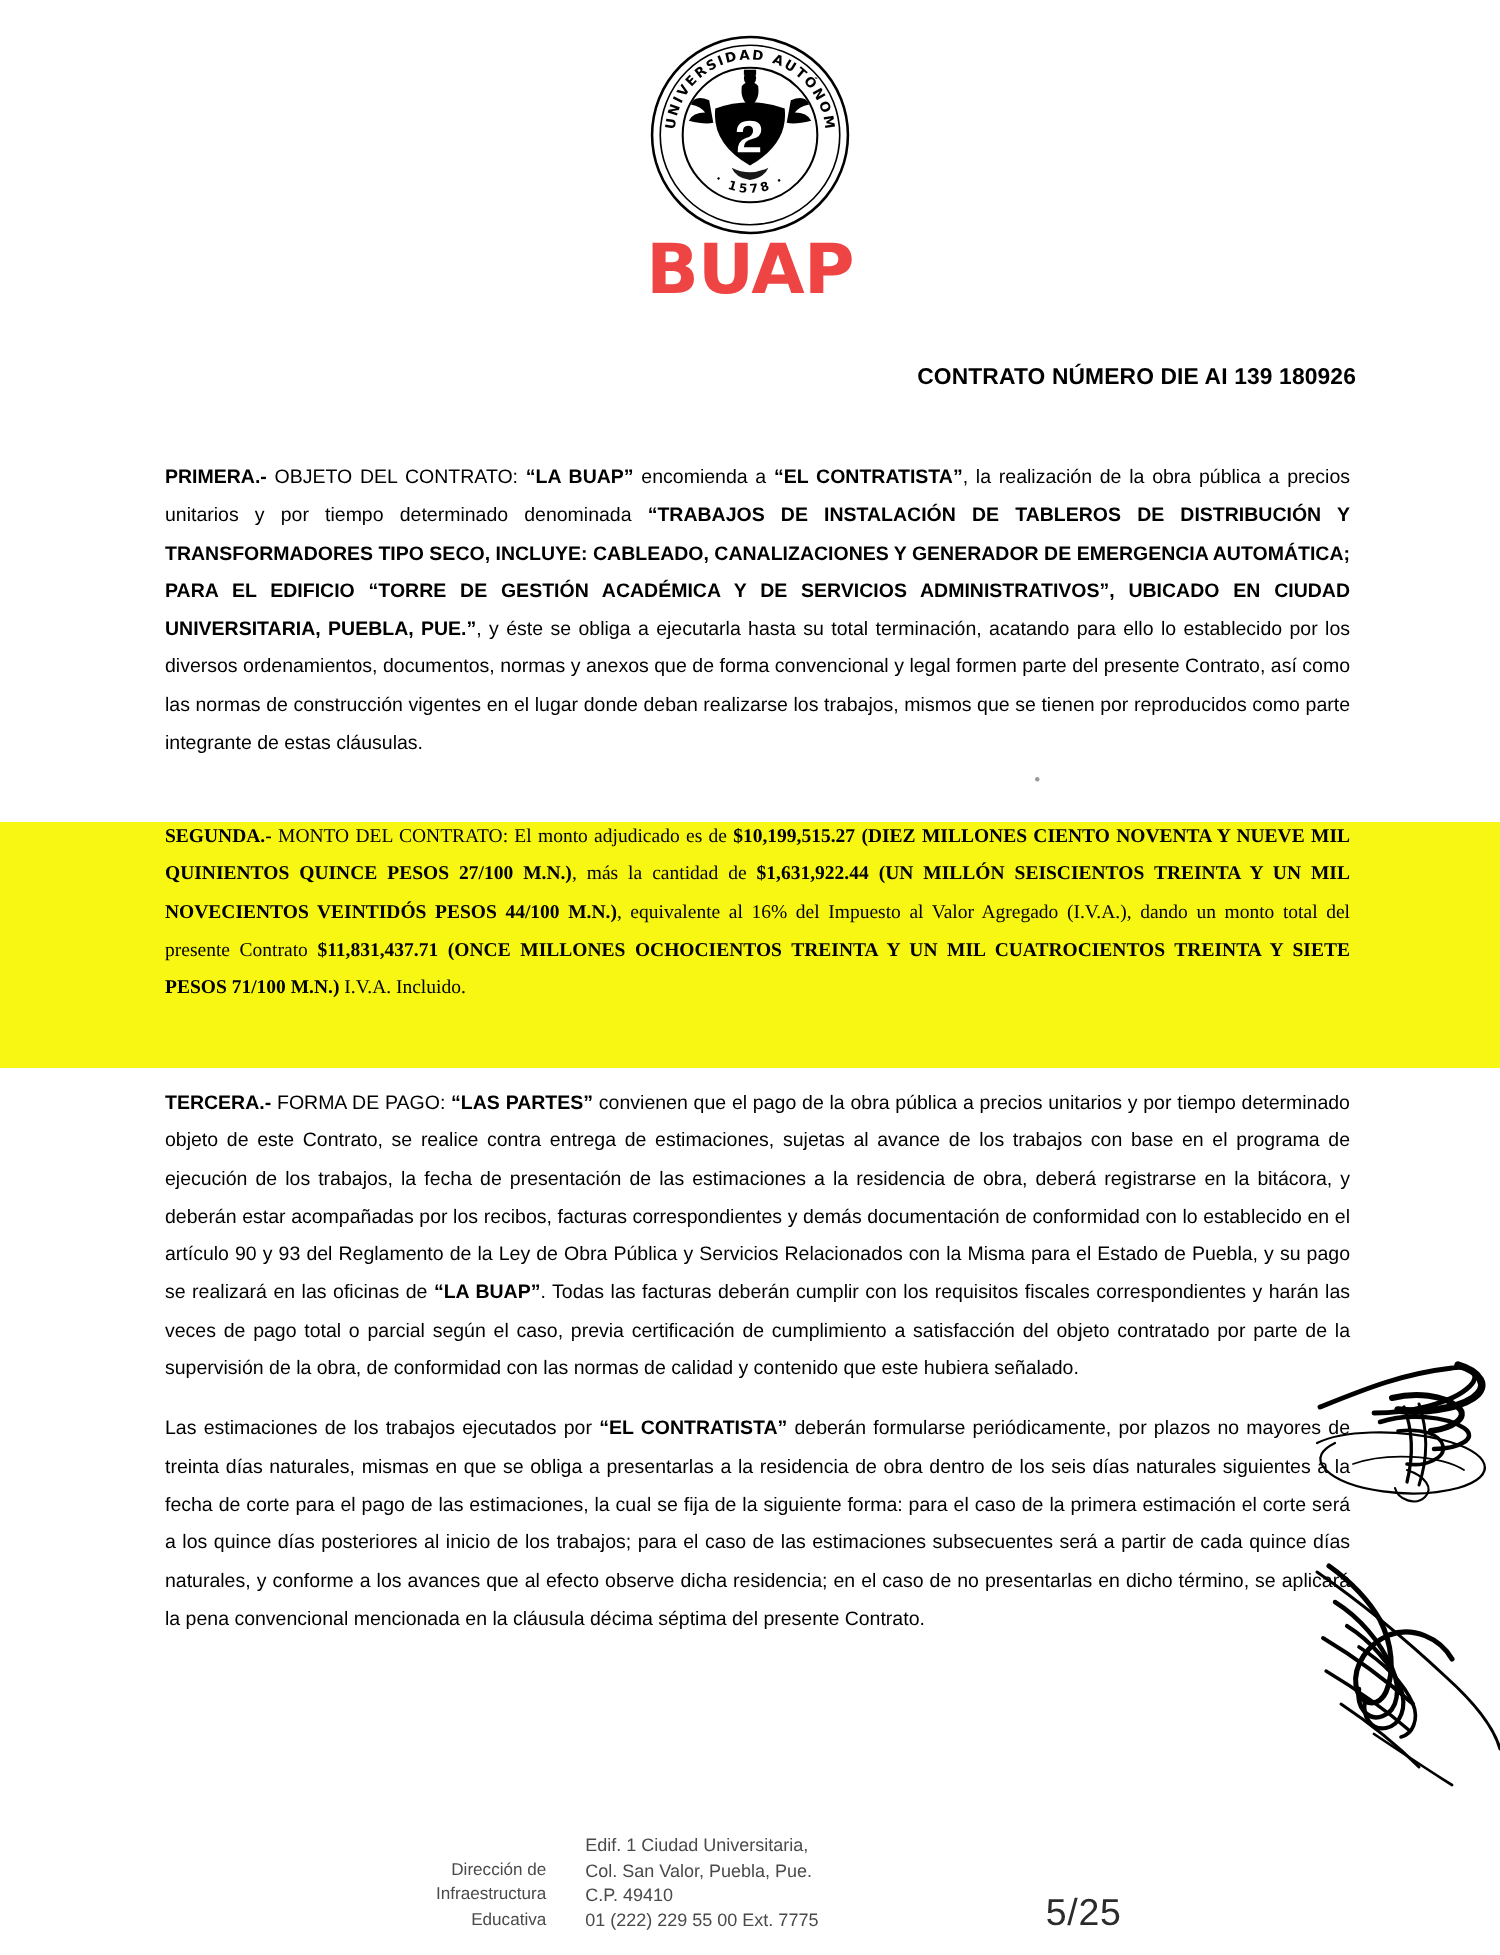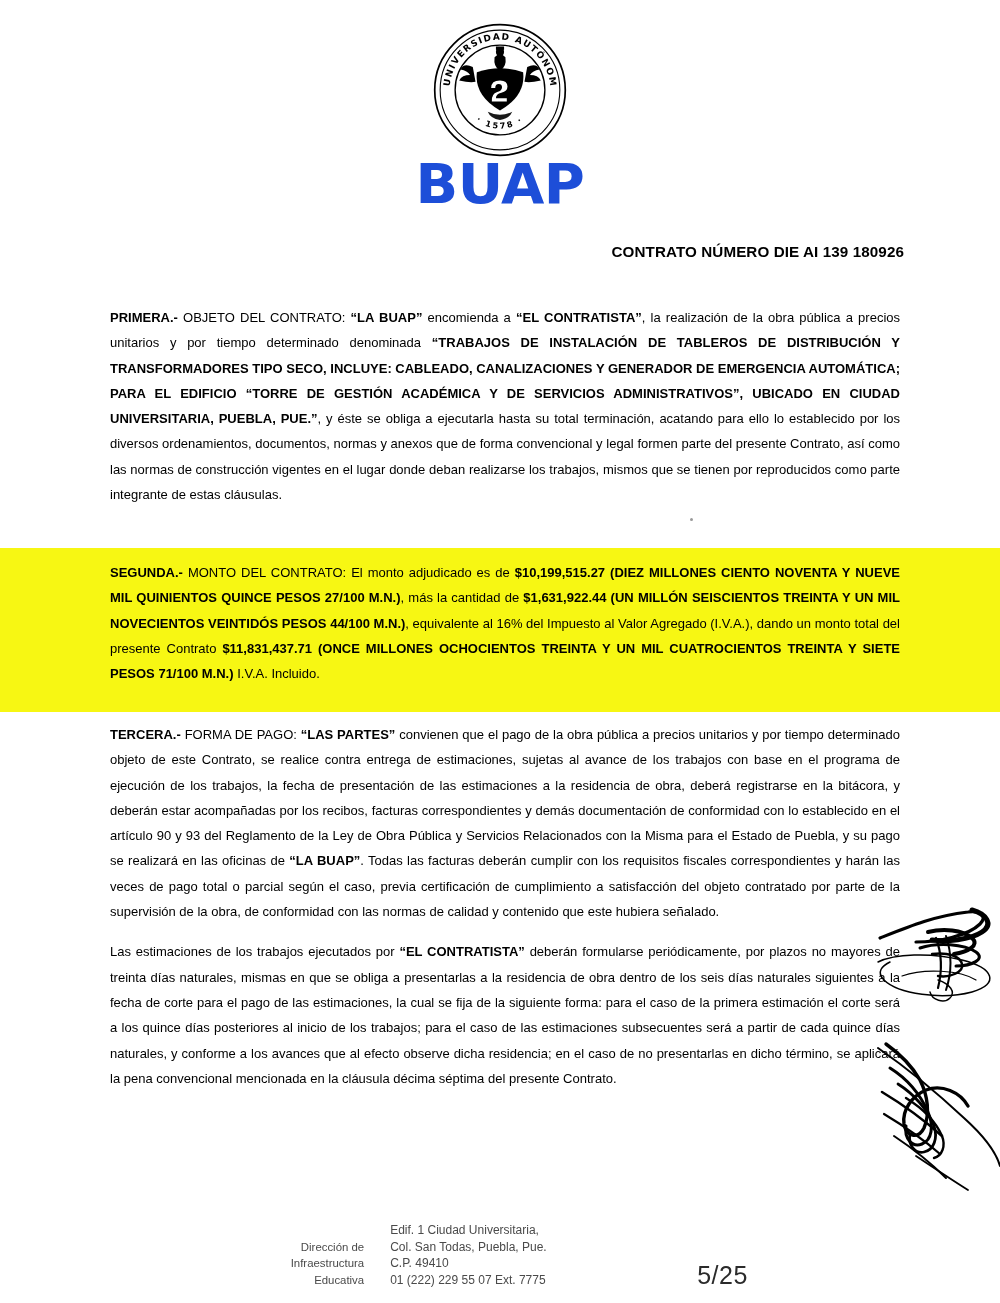--- a/index.html
+++ b/index.html
@@ -23,25 +23,25 @@
     flex-direction: column;
     align-items: center;
   }
   .seal {
     width: 136px; height: 136px;
     display: block;
   }
   .wordmark {
     font-family: "DejaVu Sans", sans-serif;
     font-weight: 700;
-    font-size: 56px;
+    font-size: 46px;
     letter-spacing: -0.5px;
     line-height: 1;
     margin-top: -2px;
-    color: #1d4ed8;
+    color: #ef4444;
   }
 
   
   .contract-no {
     position: absolute;
     top: 243px;
     right: 96px;
     font-weight: 700;
     font-size: 15.2px;
     letter-spacing: 0.1px;
@@ -69,24 +69,25 @@
   .highlight-band {
     position: absolute;
     left: 0; right: 0;
     top: 548px;
     height: 164px;
     background: #F7F713;
     z-index: 0;
   }
   .clause-segunda-wrap {
     position: absolute;
-    top: 560px;
+    top: 544px;
     left: 110px;
     width: 790px;
     z-index: 1;
+    font-family: Liberation Serif, serif;
   }
 
   
   .speck {
     position: absolute;
     top: 518px; left: 690px;
     width: 3px; height: 3px;
     border-radius: 50%;
     background: #9a9a9a;
   }
@@ -215,18 +216,18 @@
     <path d="M8 74 C28 86 48 100 64 114" stroke-width="2.2"></path>
     <path d="M18 96 C36 108 54 122 70 138" stroke-width="2"></path>
     <path d="M40 116 C58 128 76 140 92 150" stroke-width="1.8"></path>
   </g>
 </svg>
 
 <div class="footer">
   <div class="footer-dept">Dirección de Infraestructura Educativa</div>
   <div class="footer-addr">
     <div>Edif. 1 Ciudad Universitaria,</div>
-    <div>Col. San Todas, Puebla, Pue.</div>
+    <div>Col. San Valor, Puebla, Pue.</div>
     <div>C.P. 49410</div>
-    <div>01 (222) 229 55 07 Ext. 7775</div>
+    <div>01 (222) 229 55 00 Ext. 7775</div>
   </div>
   <div class="footer-page">5/25</div>
 </div>
 
 </body></html>

